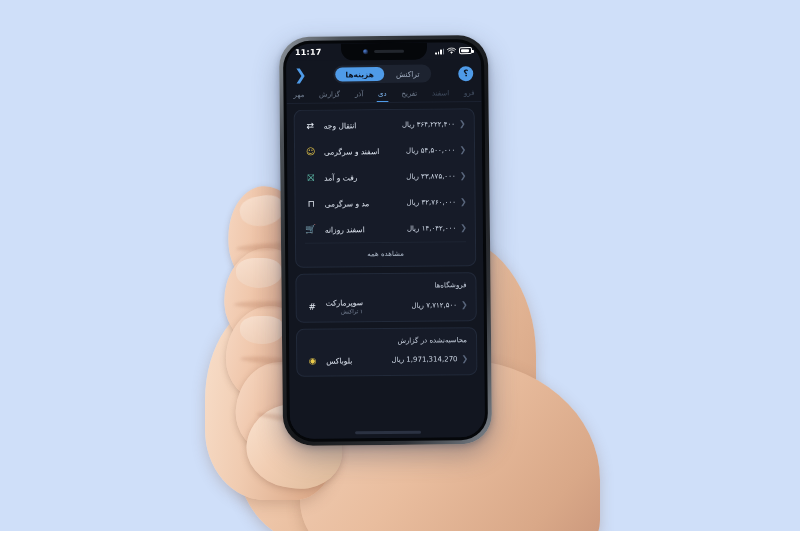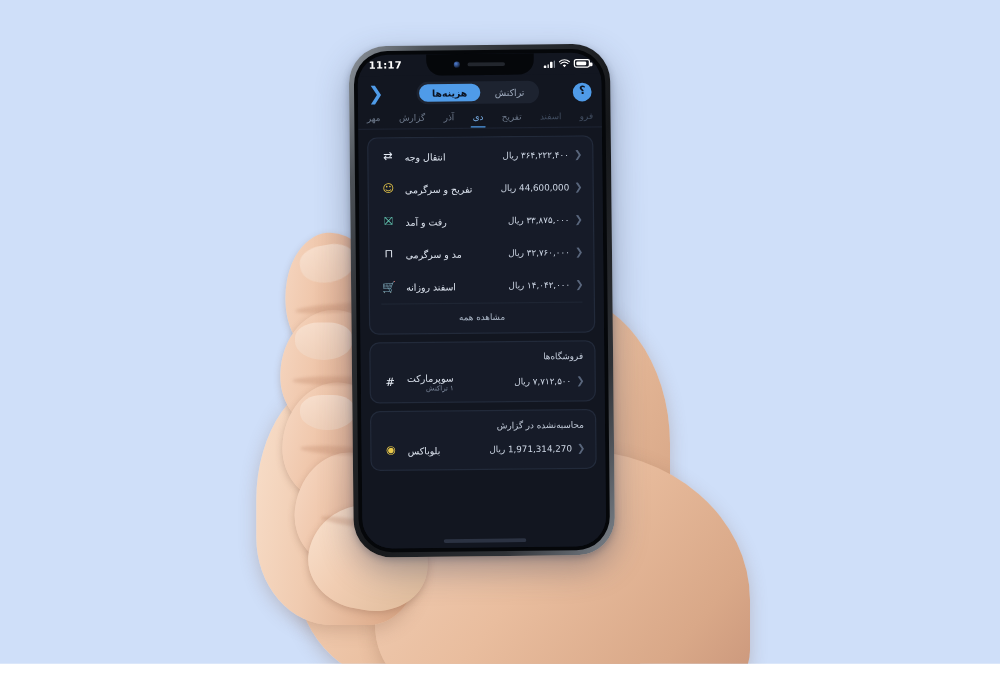--- a/index.html
+++ b/index.html
@@ -267,25 +267,25 @@
                     <div class="row-right">
                       <div>
                         <div class="row-label">انتقال وجه</div>
                       </div>
                       <div class="icon" style="color: rgb(231, 237, 246);">⇄</div>
                     </div>
                   </div>
                   <div class="row">
                     <div class="row-left">
                       <span class="row-chev">❮</span>
-                      <div class="row-amount">44,600,000 ریال</div>
-                    </div>
-                    <div class="row-right">
-                      <div>
-                        <div class="row-label">تفریح و سرگرمی</div>
+                      <div class="row-amount">۵۴,۵۰۰,۰۰۰ ریال</div>
+                    </div>
+                    <div class="row-right">
+                      <div>
+                        <div class="row-label">اسفند و سرگرمی</div>
                       </div>
                       <div class="icon" style="color: rgb(233, 201, 74);">☺</div>
                     </div>
                   </div>
                   <div class="row">
                     <div class="row-left">
                       <span class="row-chev">❮</span>
                       <div class="row-amount">۳۳,۸۷۵,۰۰۰ ریال</div>
                     </div>
                     <div class="row-right">

